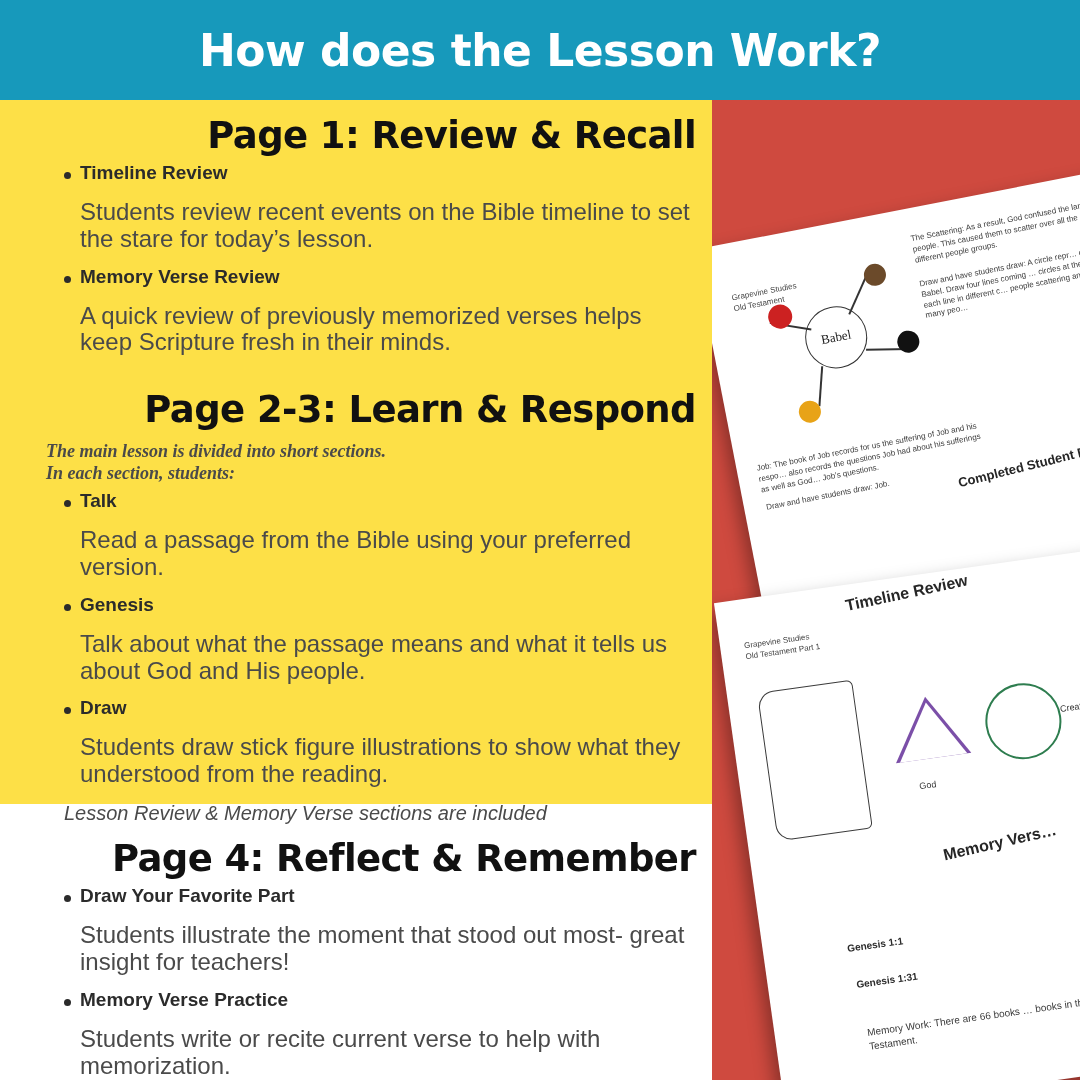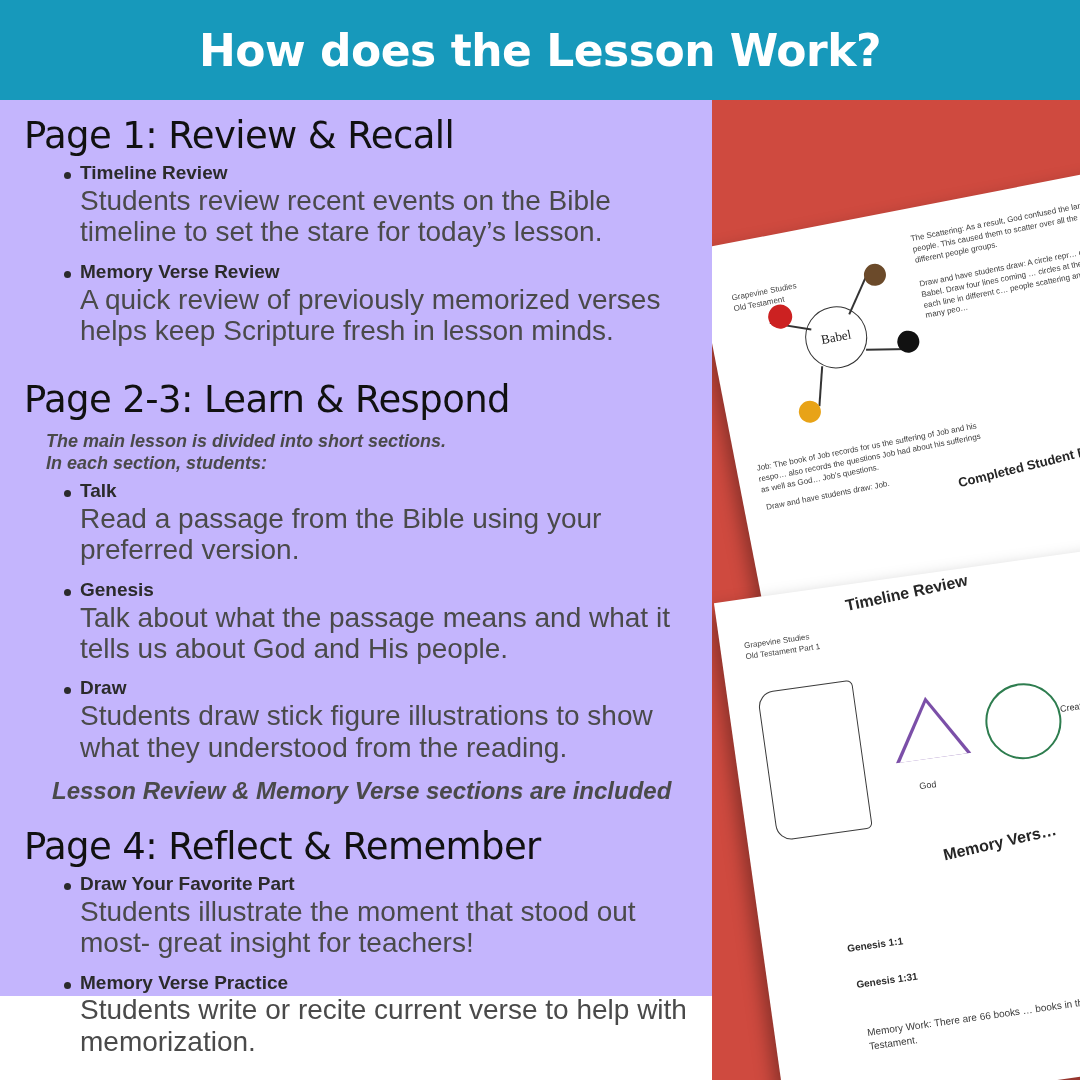--- a/index.html
+++ b/index.html
@@ -4,22 +4,22 @@
 <style>
   * { box-sizing: border-box; margin: 0; padding: 0; }
   html, body {
     width: 1080px; height: 1080px;
     font-family: "Liberation Sans", sans-serif;
     background: #ffffff;
     overflow: hidden;
   }
   #page {
     position: relative;
-    width: 1080px; height: 996px;
-    background: #c4b5fd;
+    width: 1080px; height: 804px;
+    background: #fde047;
   }
 
   
   .header {
     position: absolute; top: 0; left: 0;
     width: 1080px; height: 100px;
     background: #1799bb;
     display: flex; align-items: center; justify-content: center;
   }
   .header-title {
@@ -139,43 +139,44 @@
 
   
   .content {
     position: absolute;
     top: 100px; left: 0;
     width: 712px; height: 980px;
     padding: 14px 16px 0 24px;
   }
   .sec-title {
     font-family: "DejaVu Sans", sans-serif;
-    font-weight: normal;
+    font-weight: bold;
     font-size: 37px;
     color: #111111;
     letter-spacing: -0.6px;
     margin-bottom: 6px;
+    text-align: right;
   }
   .sec-title.t2 { margin-top: 32px; }
-  .sec-title.t3 { margin-top: 20px; }
+  .sec-title.t3 { margin-top: 12px; }
 
   .intro {
     font-style: italic;
     font-weight: bold;
     font-size: 18px;
     color: #4a4a4a;
     line-height: 1.22;
     margin: 10px 0 4px 22px;
   }
   .note {
     font-style: italic;
-    font-weight: bold;
-    font-size: 24px;
+    font-weight: normal;
+    font-size: 20px;
     color: #4a4a4a;
-    margin: 12px 0 0 28px;
+    margin: 12px 0 0 40px;
   }
 
   ul.bullets { list-style: none; margin: 6px 0 0 0; padding: 0; }
   ul.bullets li {
     position: relative;
     padding-left: 56px;
     margin-bottom: 14px;
   }
   ul.bullets li::before {
     content: "";
@@ -186,25 +187,25 @@
     border-radius: 50%;
   }
   .b-title {
     font-weight: bold;
     font-size: 19px;
     color: #2b2b2b;
     line-height: 1.1;
     display: block;
   }
   .b-text {
-    font-size: 28px;
+    font-size: 24px;
     color: #4a4a4a;
     line-height: 1.12;
     display: block;
-    margin-top: 1px;
+    margin-top: 15px;
   }
 </style>
 </head>
 <body>
 
 <div id="page">
 
   <div class="header">
     <div class="header-title">How does the Lesson Work?</div>
   </div>
@@ -258,26 +259,26 @@
   <div class="content">
 
     <div class="sec-title">Page 1: Review &amp; Recall</div>
     <ul class="bullets">
       <li>
         <span class="b-title">Timeline Review</span>
         <span class="b-text">Students review recent events on the Bible timeline to set the stare for today’s lesson.</span>
       </li>
       <li>
         <span class="b-title">Memory Verse Review</span>
-        <span class="b-text">A quick review of previously memorized verses helps keep Scripture fresh in lesson minds.</span>
+        <span class="b-text">A quick review of previously memorized verses helps keep Scripture fresh in their minds.</span>
       </li>
     </ul>
 
     <div class="sec-title t2">Page 2-3: Learn &amp; Respond</div>
-    <div class="intro" style="white-space: pre-line;">The main lesson is divided into short sections.
+    <div class="intro" style="white-space: pre-line; font-family: Liberation Serif, serif;">The main lesson is divided into short sections.
 In each section, students:</div>
     <ul class="bullets grp2">
       <li>
         <span class="b-title">Talk</span>
         <span class="b-text">Read a passage from the Bible using your preferred version.</span>
       </li>
       <li>
         <span class="b-title">Genesis</span>
         <span class="b-text">Talk about what the passage means and what it tells us about God and His people.</span>
       </li>

